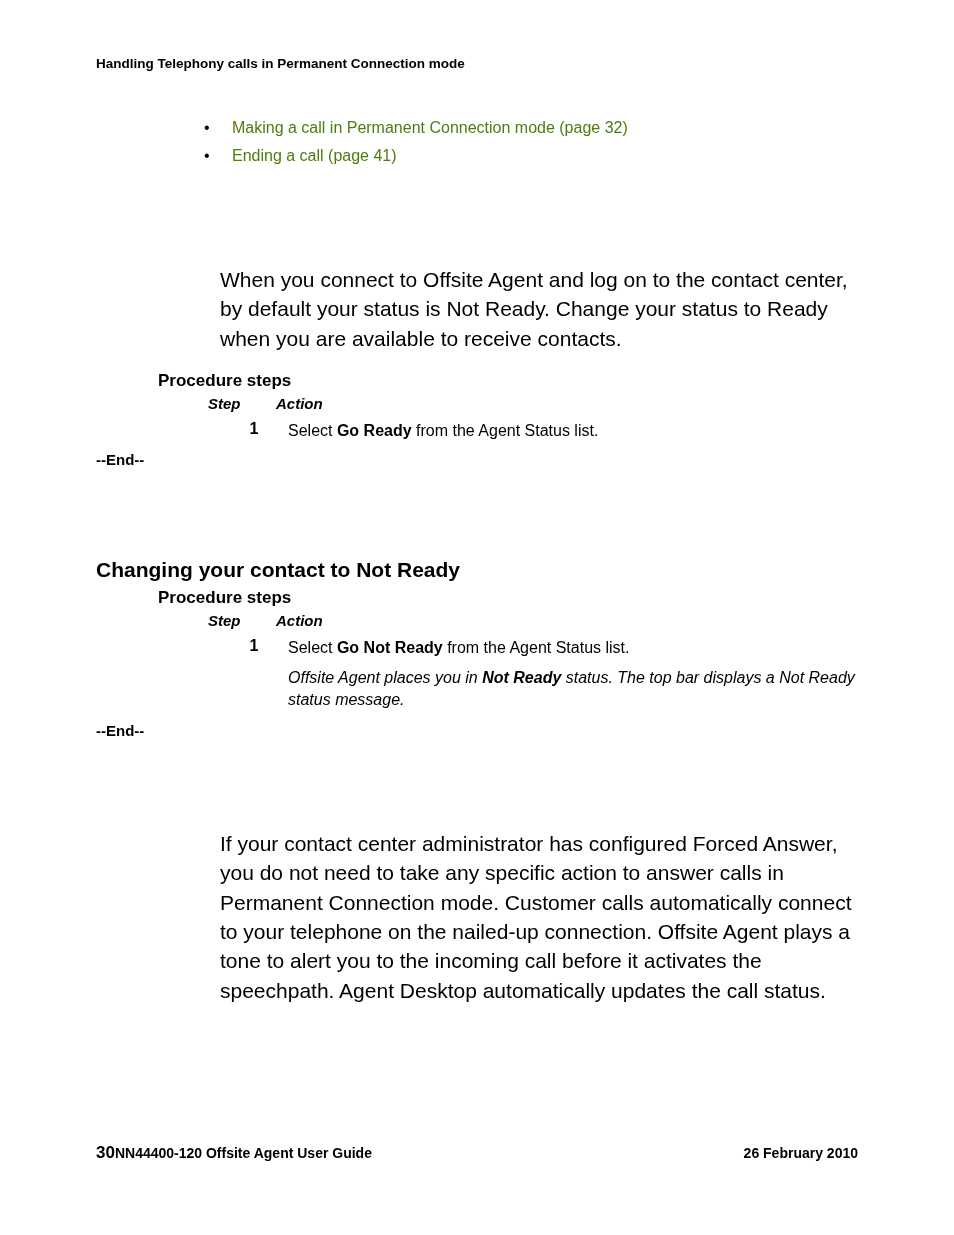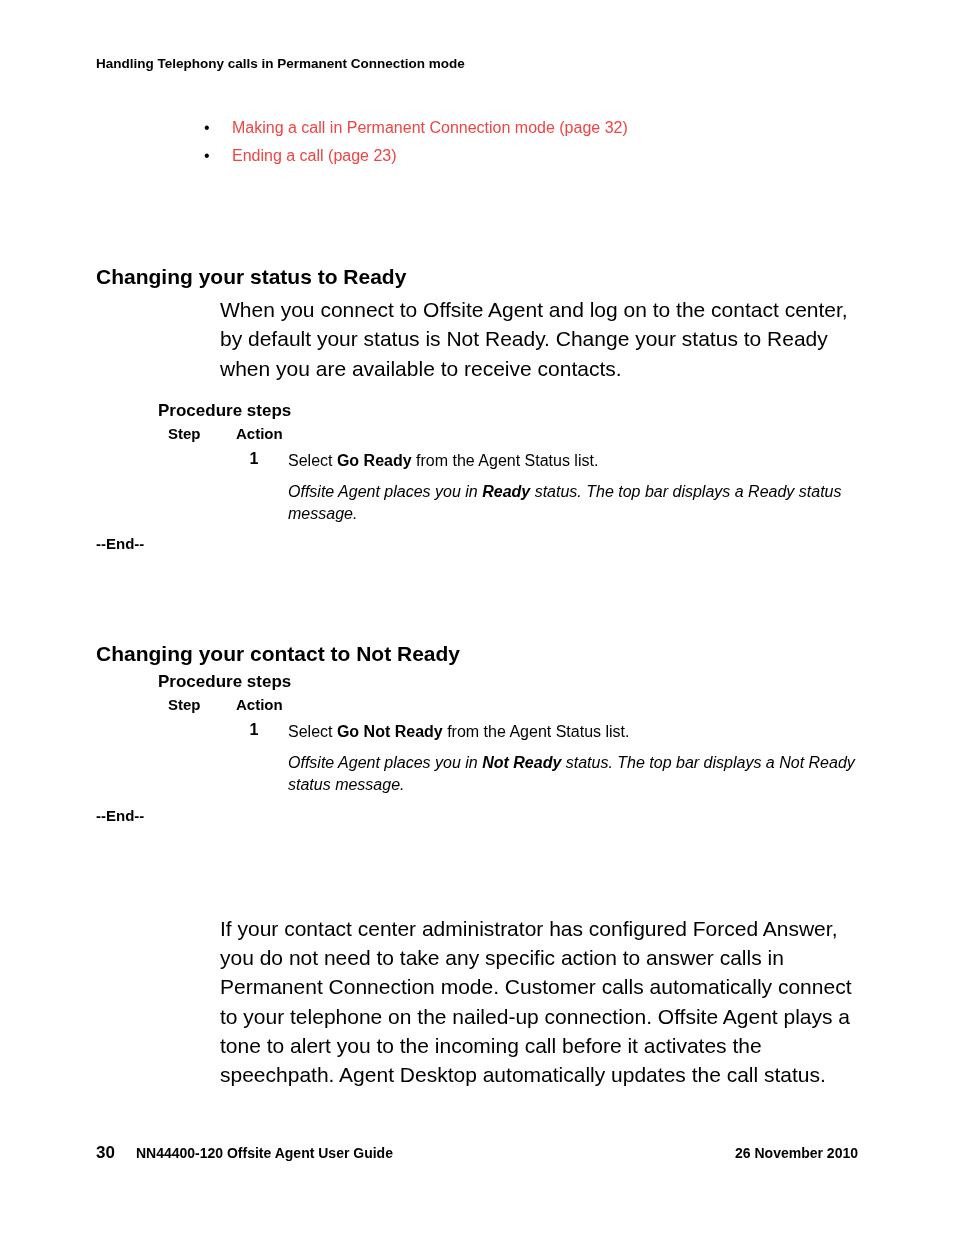--- a/index.html
+++ b/index.html
@@ -25,21 +25,21 @@
       display: flex;
       align-items: baseline;
       margin-bottom: 10px;
       font-size: 16px;
     }
     .bullet-dot {
       width: 28px;
       color: #000;
     }
     .link {
-      color: #ef4444;
+      color: #4d7c0f;
       cursor: pointer;
     }
     .section-heading {
       font-size: 21px;
       font-weight: bold;
       margin-bottom: 6px;
     }
     .body-text {
       font-size: 21px;
       line-height: 1.4;
@@ -47,24 +47,25 @@
       margin-bottom: 18px;
     }
     .subheading {
       font-size: 17px;
       font-weight: bold;
       margin-left: 62px;
       margin-bottom: 4px;
     }
     .step-header {
       display: flex;
-      margin-left: 72px;
+      margin-left: 112px;
       font-size: 15px;
       font-weight: bold;
       margin-bottom: 8px;
+      font-style: italic;
     }
     .step-row {
       display: flex;
       margin-left: 124px;
       font-size: 16px;
       margin-bottom: 8px;
     }
     .step-num {
       width: 68px;
       text-align: center;
@@ -105,52 +106,50 @@
       bottom: 72px;
       display: flex;
       justify-content: space-between;
       align-items: baseline;
       font-size: 14px;
       font-weight: bold;
     }
     .page-num {
       font-size: 17px;
       font-weight: bold;
-      margin-right: 21px;
+      margin-right: 0;
     }
   </style>
 </head>
 <body>
 
 <div class="running-header">Handling Telephony calls in Permanent Connection mode</div>
 
 <div class="bullet-list">
   <div class="bullet-item">
     <span class="bullet-dot">•</span>
     <span class="link">Making a call in Permanent Connection mode (page 32)</span>
   </div>
   <div class="bullet-item">
     <span class="bullet-dot">•</span>
-    <span class="link">Ending a call (page 23)</span>
+    <span class="link">Ending a call (page 41)</span>
   </div>
 </div>
 
 <div class="section-block">
-  <div class="section-heading">Changing your status to Ready</div>
   <div class="body-text">When you connect to Offsite Agent and log on to the contact center, by default your status is Not Ready. Change your status to Ready when you are available to receive contacts.</div>
   <div class="subheading">Procedure steps</div>
   <div class="step-header">
     <div class="step-num-left">Step</div>
     <div class="step-action-h">Action</div>
   </div>
   <div class="step-row">
     <div class="step-num">1</div>
     <div class="step-action"><span>Select </span><span class="bold-inline">Go Ready</span><span> from the Agent Status list.</span></div>
   </div>
-  <div class="italic-note"><span>Offsite Agent places you in </span><span class="bold-italic-inline">Ready</span><span> status. The top bar displays a Ready status message.</span></div>
   <div class="end-marker">--End--</div>
 </div>
 
 <div class="section-block">
   <div class="section-heading">Changing your contact to Not Ready</div>
   <div class="subheading">Procedure steps</div>
   <div class="step-header">
     <div class="step-num-left">Step</div>
     <div class="step-action-h">Action</div>
   </div>
@@ -163,14 +162,14 @@
 </div>
 
 <div class="section-block">
   <div class="body-text">If your contact center administrator has configured Forced Answer, you do not need to take any specific action to answer calls in Permanent Connection mode. Customer calls automatically connect to your telephone on the nailed-up connection. Offsite Agent plays a tone to alert you to the incoming call before it activates the speechpath. Agent Desktop automatically updates the call status.</div>
 </div>
 
 <div class="footer">
   <div>
     <span class="page-num">30</span><span>NN44400-120 Offsite Agent User Guide</span>
   </div>
-  <div>26 November 2010</div>
+  <div>26 February 2010</div>
 </div>
 
 </body></html>

